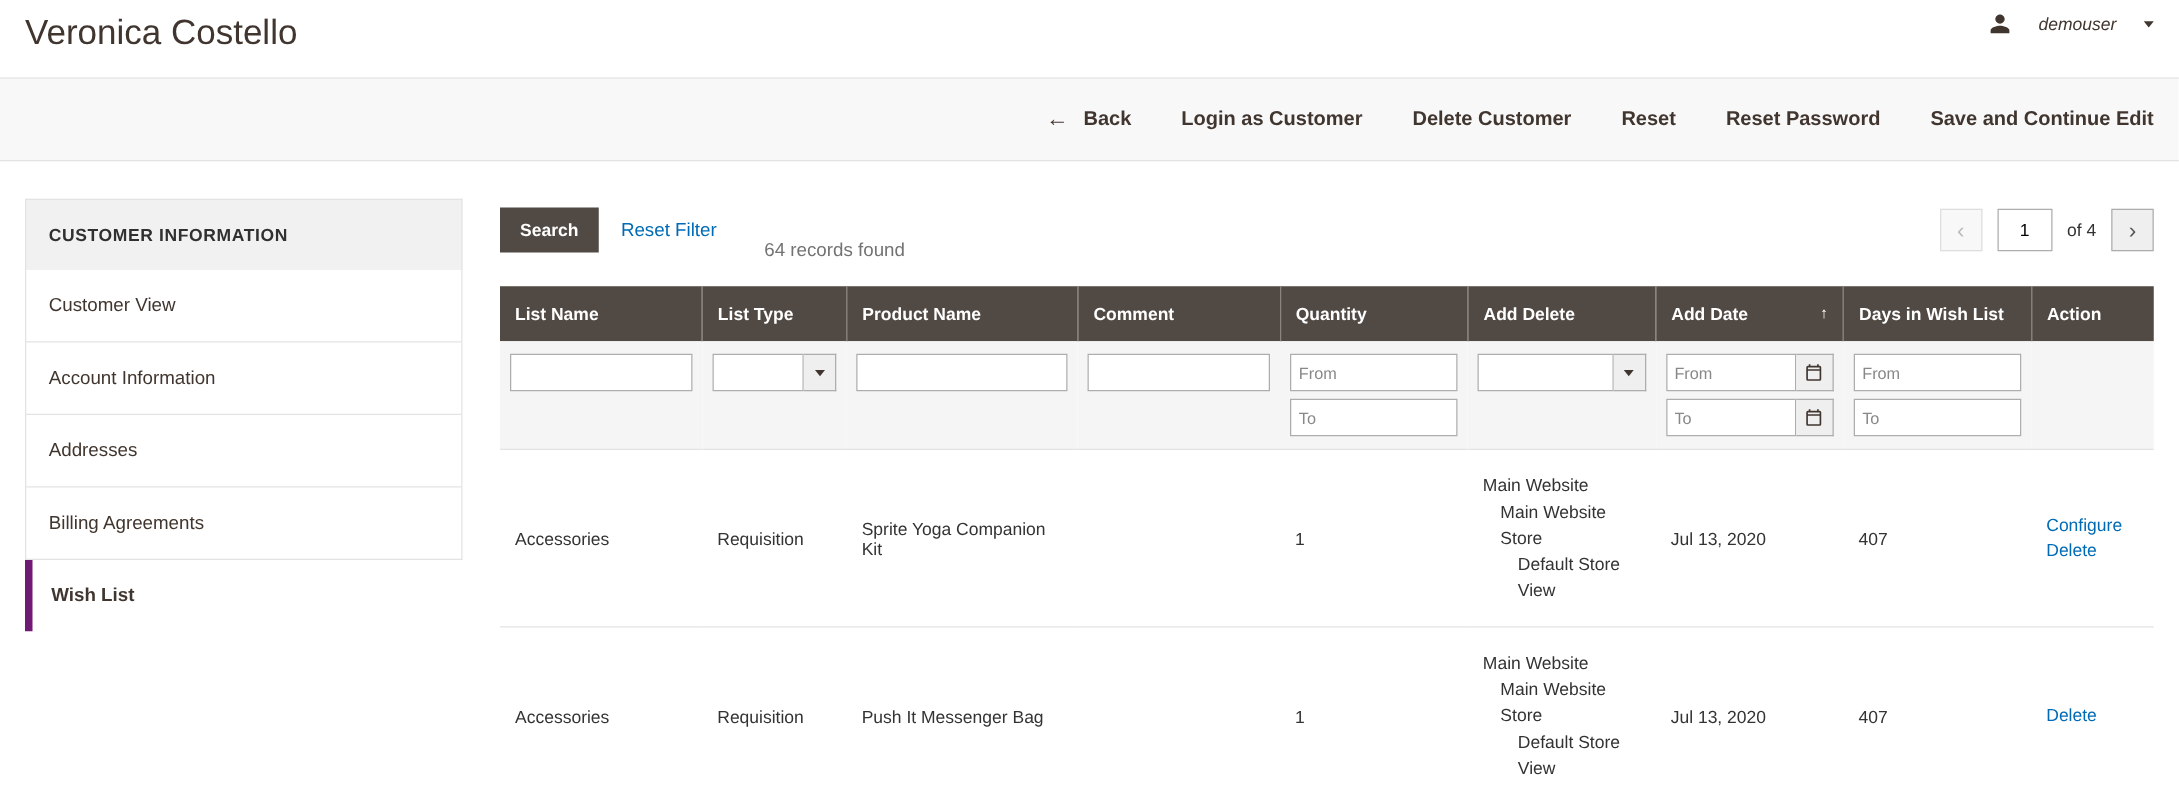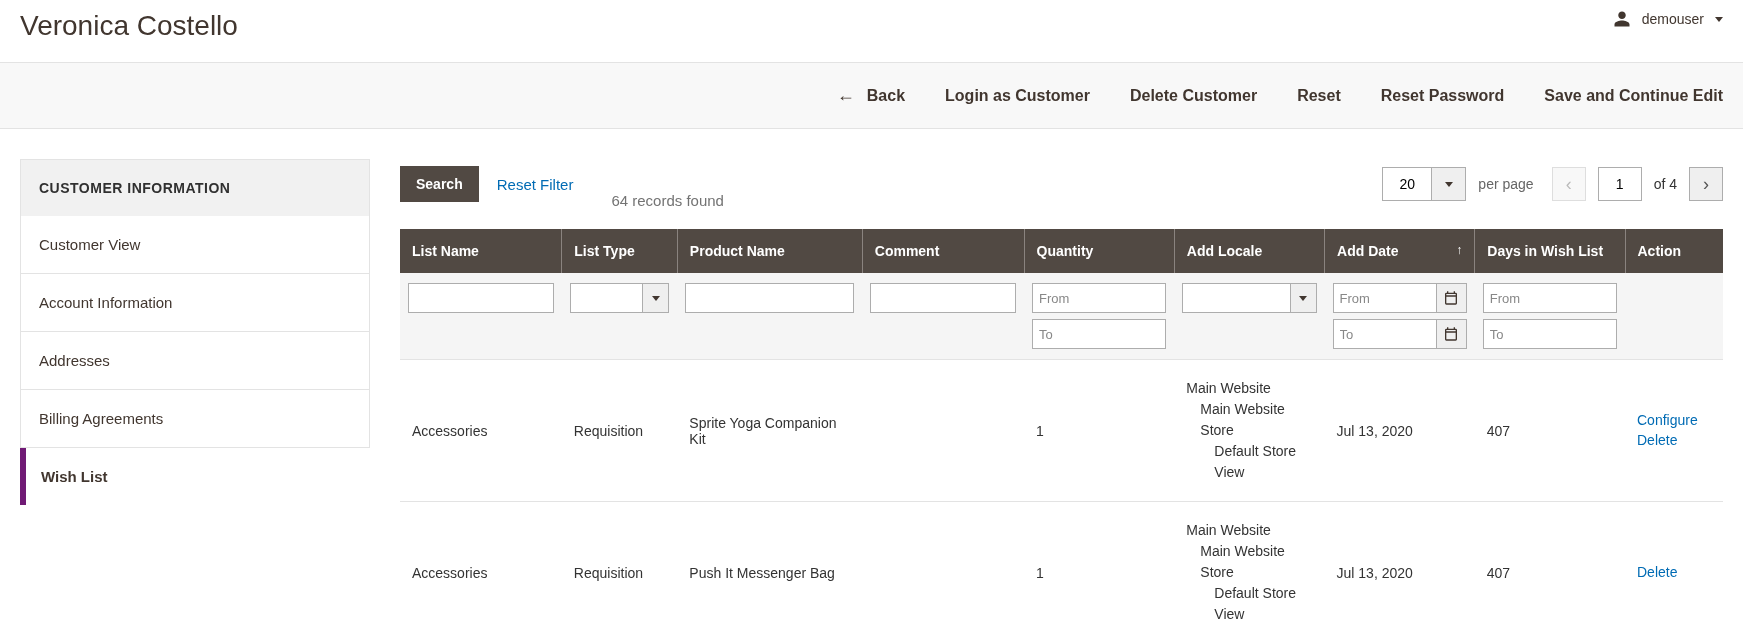--- a/index.html
+++ b/index.html
@@ -19,23 +19,24 @@
     padding: 10px 0 20px 0;
   }
   .page-title {
     font-size: 28px;
     font-weight: 400;
     color: #41362f;
   }
   .user-menu {
     display: flex;
     align-items: center;
-    gap: 11px;
+    gap: 22px;
     cursor: pointer;
     color: #41362f;
+    font-style: italic;
   }
   .user-menu svg { width: 18px; height: 18px; fill: #41362f; }
   .caret-down {
     width: 0; height: 0;
     border-left: 4px solid transparent;
     border-right: 4px solid transparent;
     border-top: 5px solid #41362f;
   }
 
   .action-bar {
@@ -341,49 +342,40 @@
       </div>
     </aside>
 
     <main class="main">
       <div class="grid-toolbar">
         <button class="search-btn">Search</button>
         <a class="reset-filter">Reset Filter</a>
         <span class="records-found">64 records found</span>
         <div class="spacer"></div>
         <div class="pager-group">
-          <div class="page-size-wrap">
-            <input class="page-size-input" value="20" style="">
-            <div class="page-size-dd">
-              <span class="caret-down"></span>
-            </div>
-          </div>
-          <span class="per-page-label">per page</span>
-        </div>
-        <div class="pager-group">
           <div class="pg-btn disabled">
             <span>‹</span>
           </div>
           <input class="page-num-input" value="1" style="">
           <span class="of-pages">of 4</span>
           <div class="pg-btn">
             <span>›</span>
           </div>
         </div>
       </div>
 
       <table class="data-grid">
         <thead>
           <tr>
             <th style="width:140px">List Name</th>
             <th style="width:100px">List Type</th>
             <th style="width:160px">Product Name</th>
             <th style="width:140px">Comment</th>
             <th style="width:130px">Quantity</th>
-            <th style="width:130px">Add Locale</th>
+            <th style="width:130px">Add Delete</th>
             <th style="width:130px">
               <span>Add Date</span>
               <span class="sort-arrow">↑</span>
             </th>
             <th style="width:130px">Days in Wish List</th>
             <th style="width:80px">Action</th>
           </tr>
         </thead>
         <tbody>
           <tr class="filter-row">

